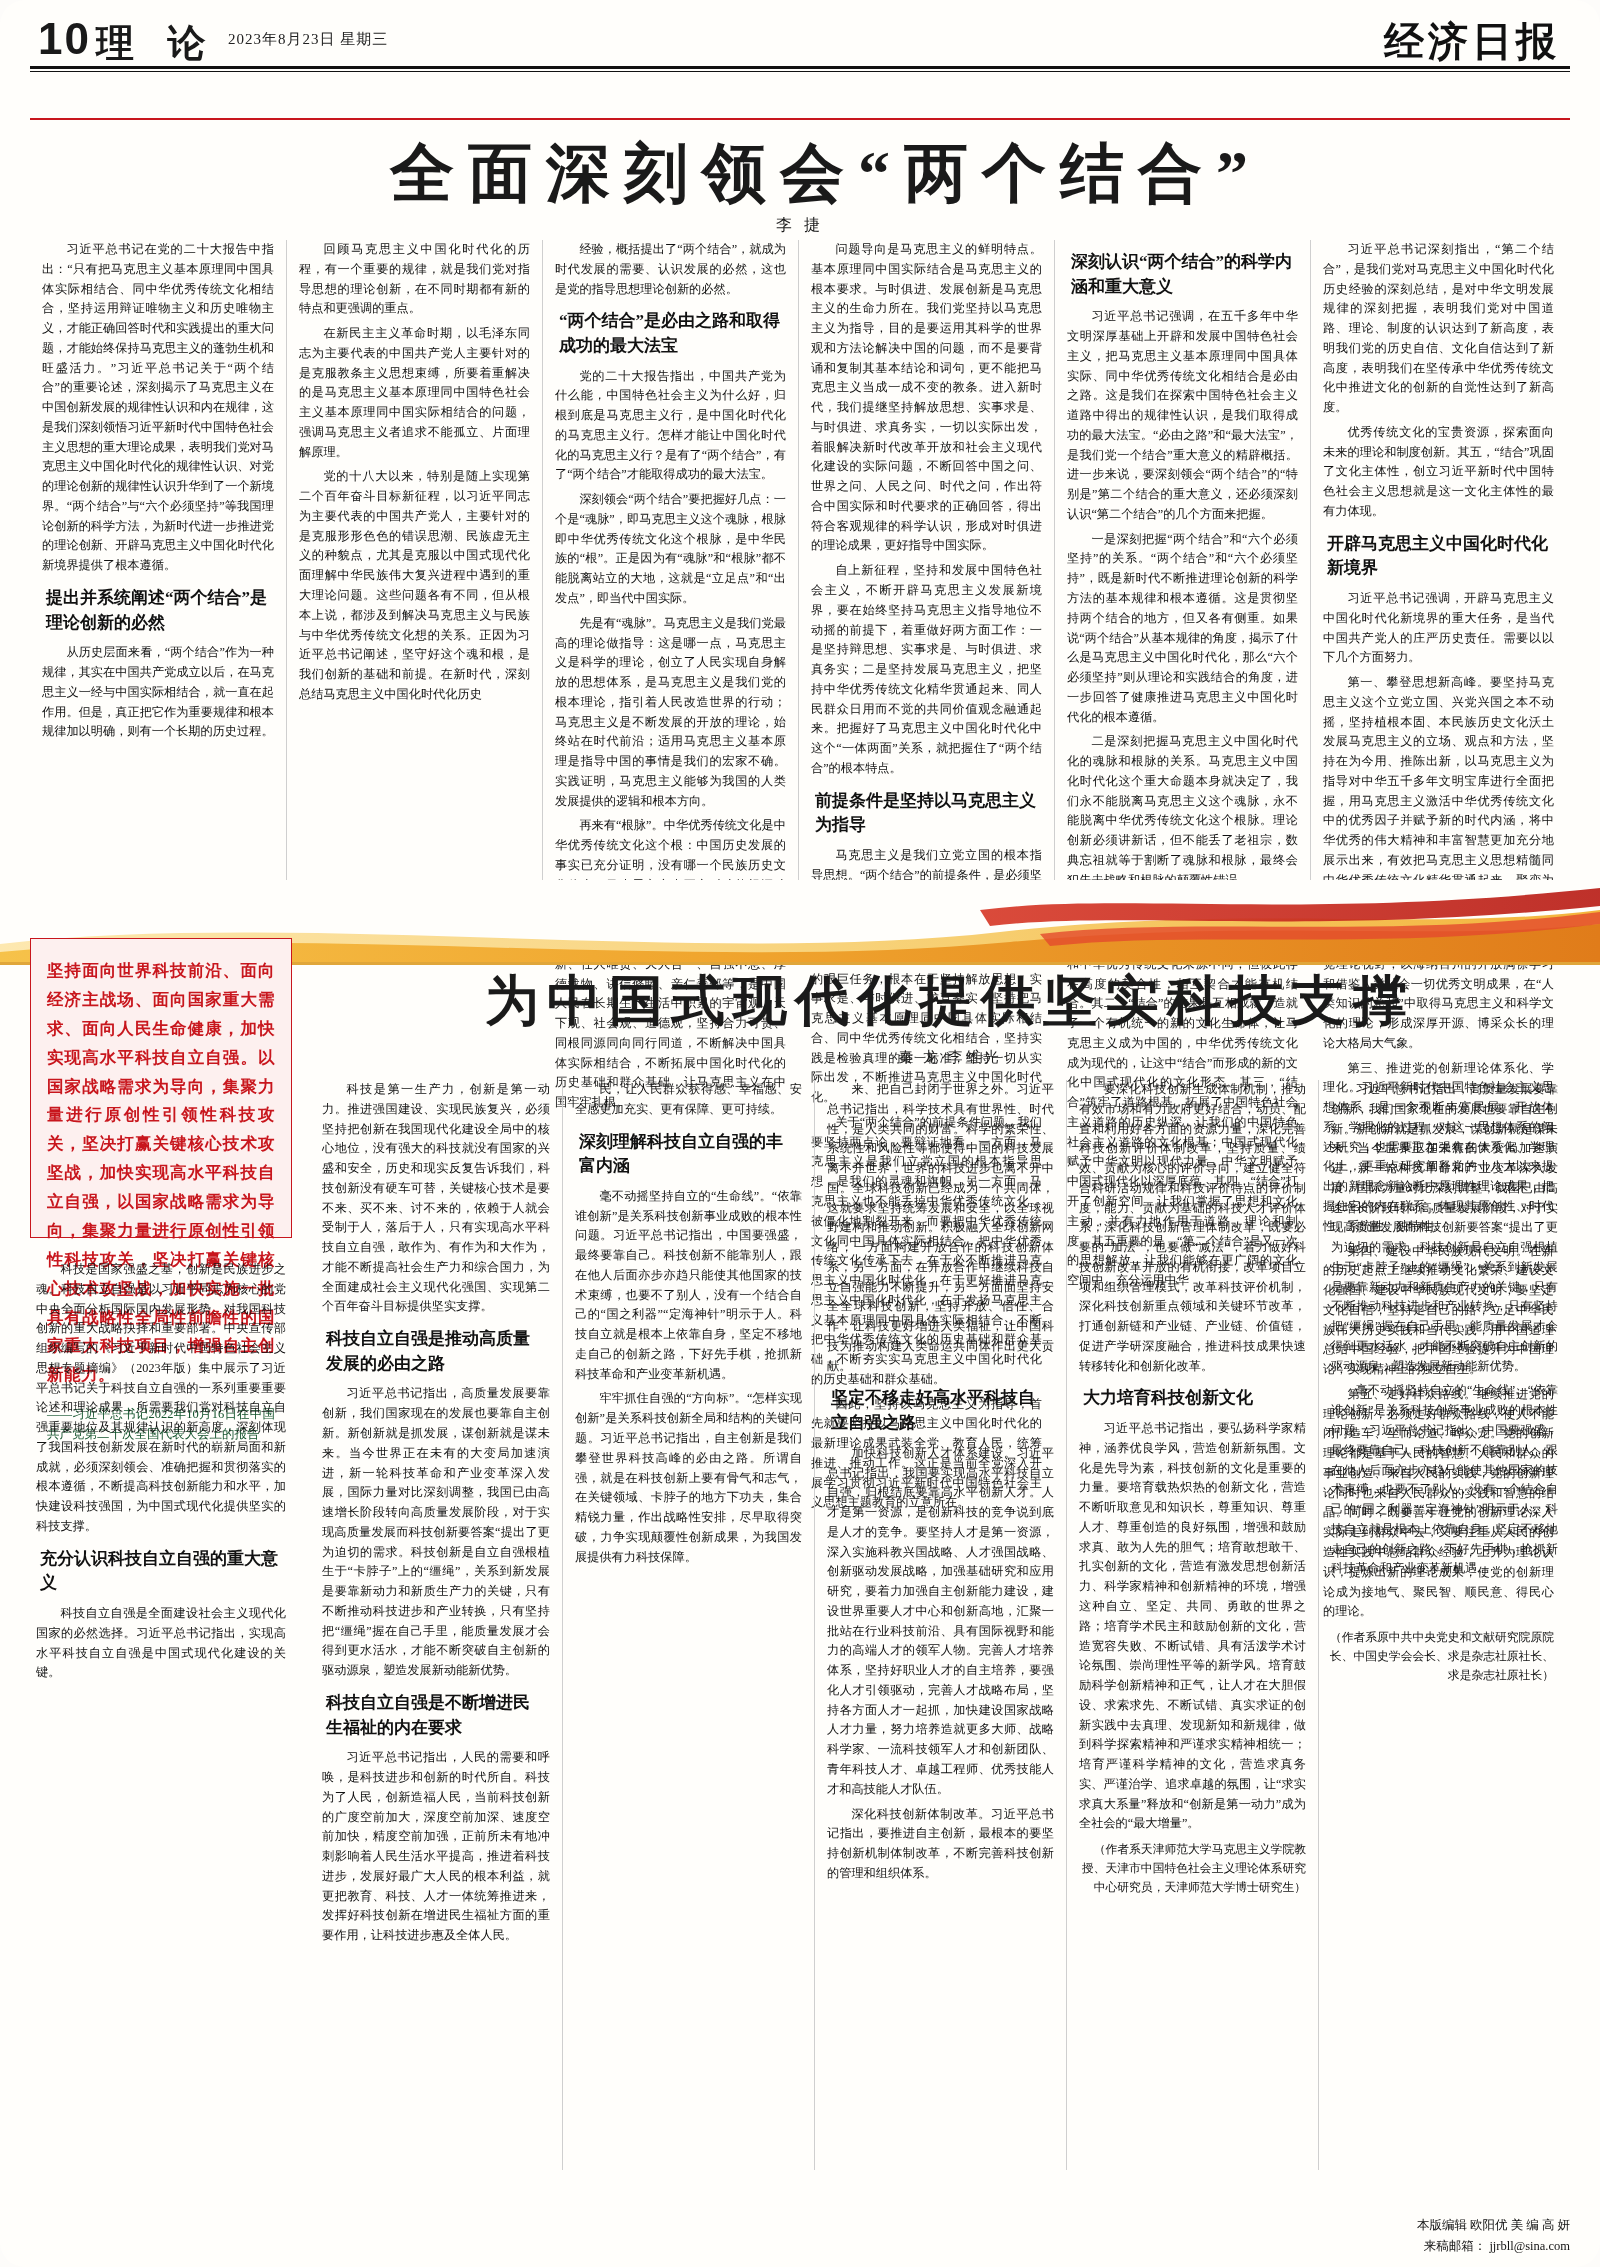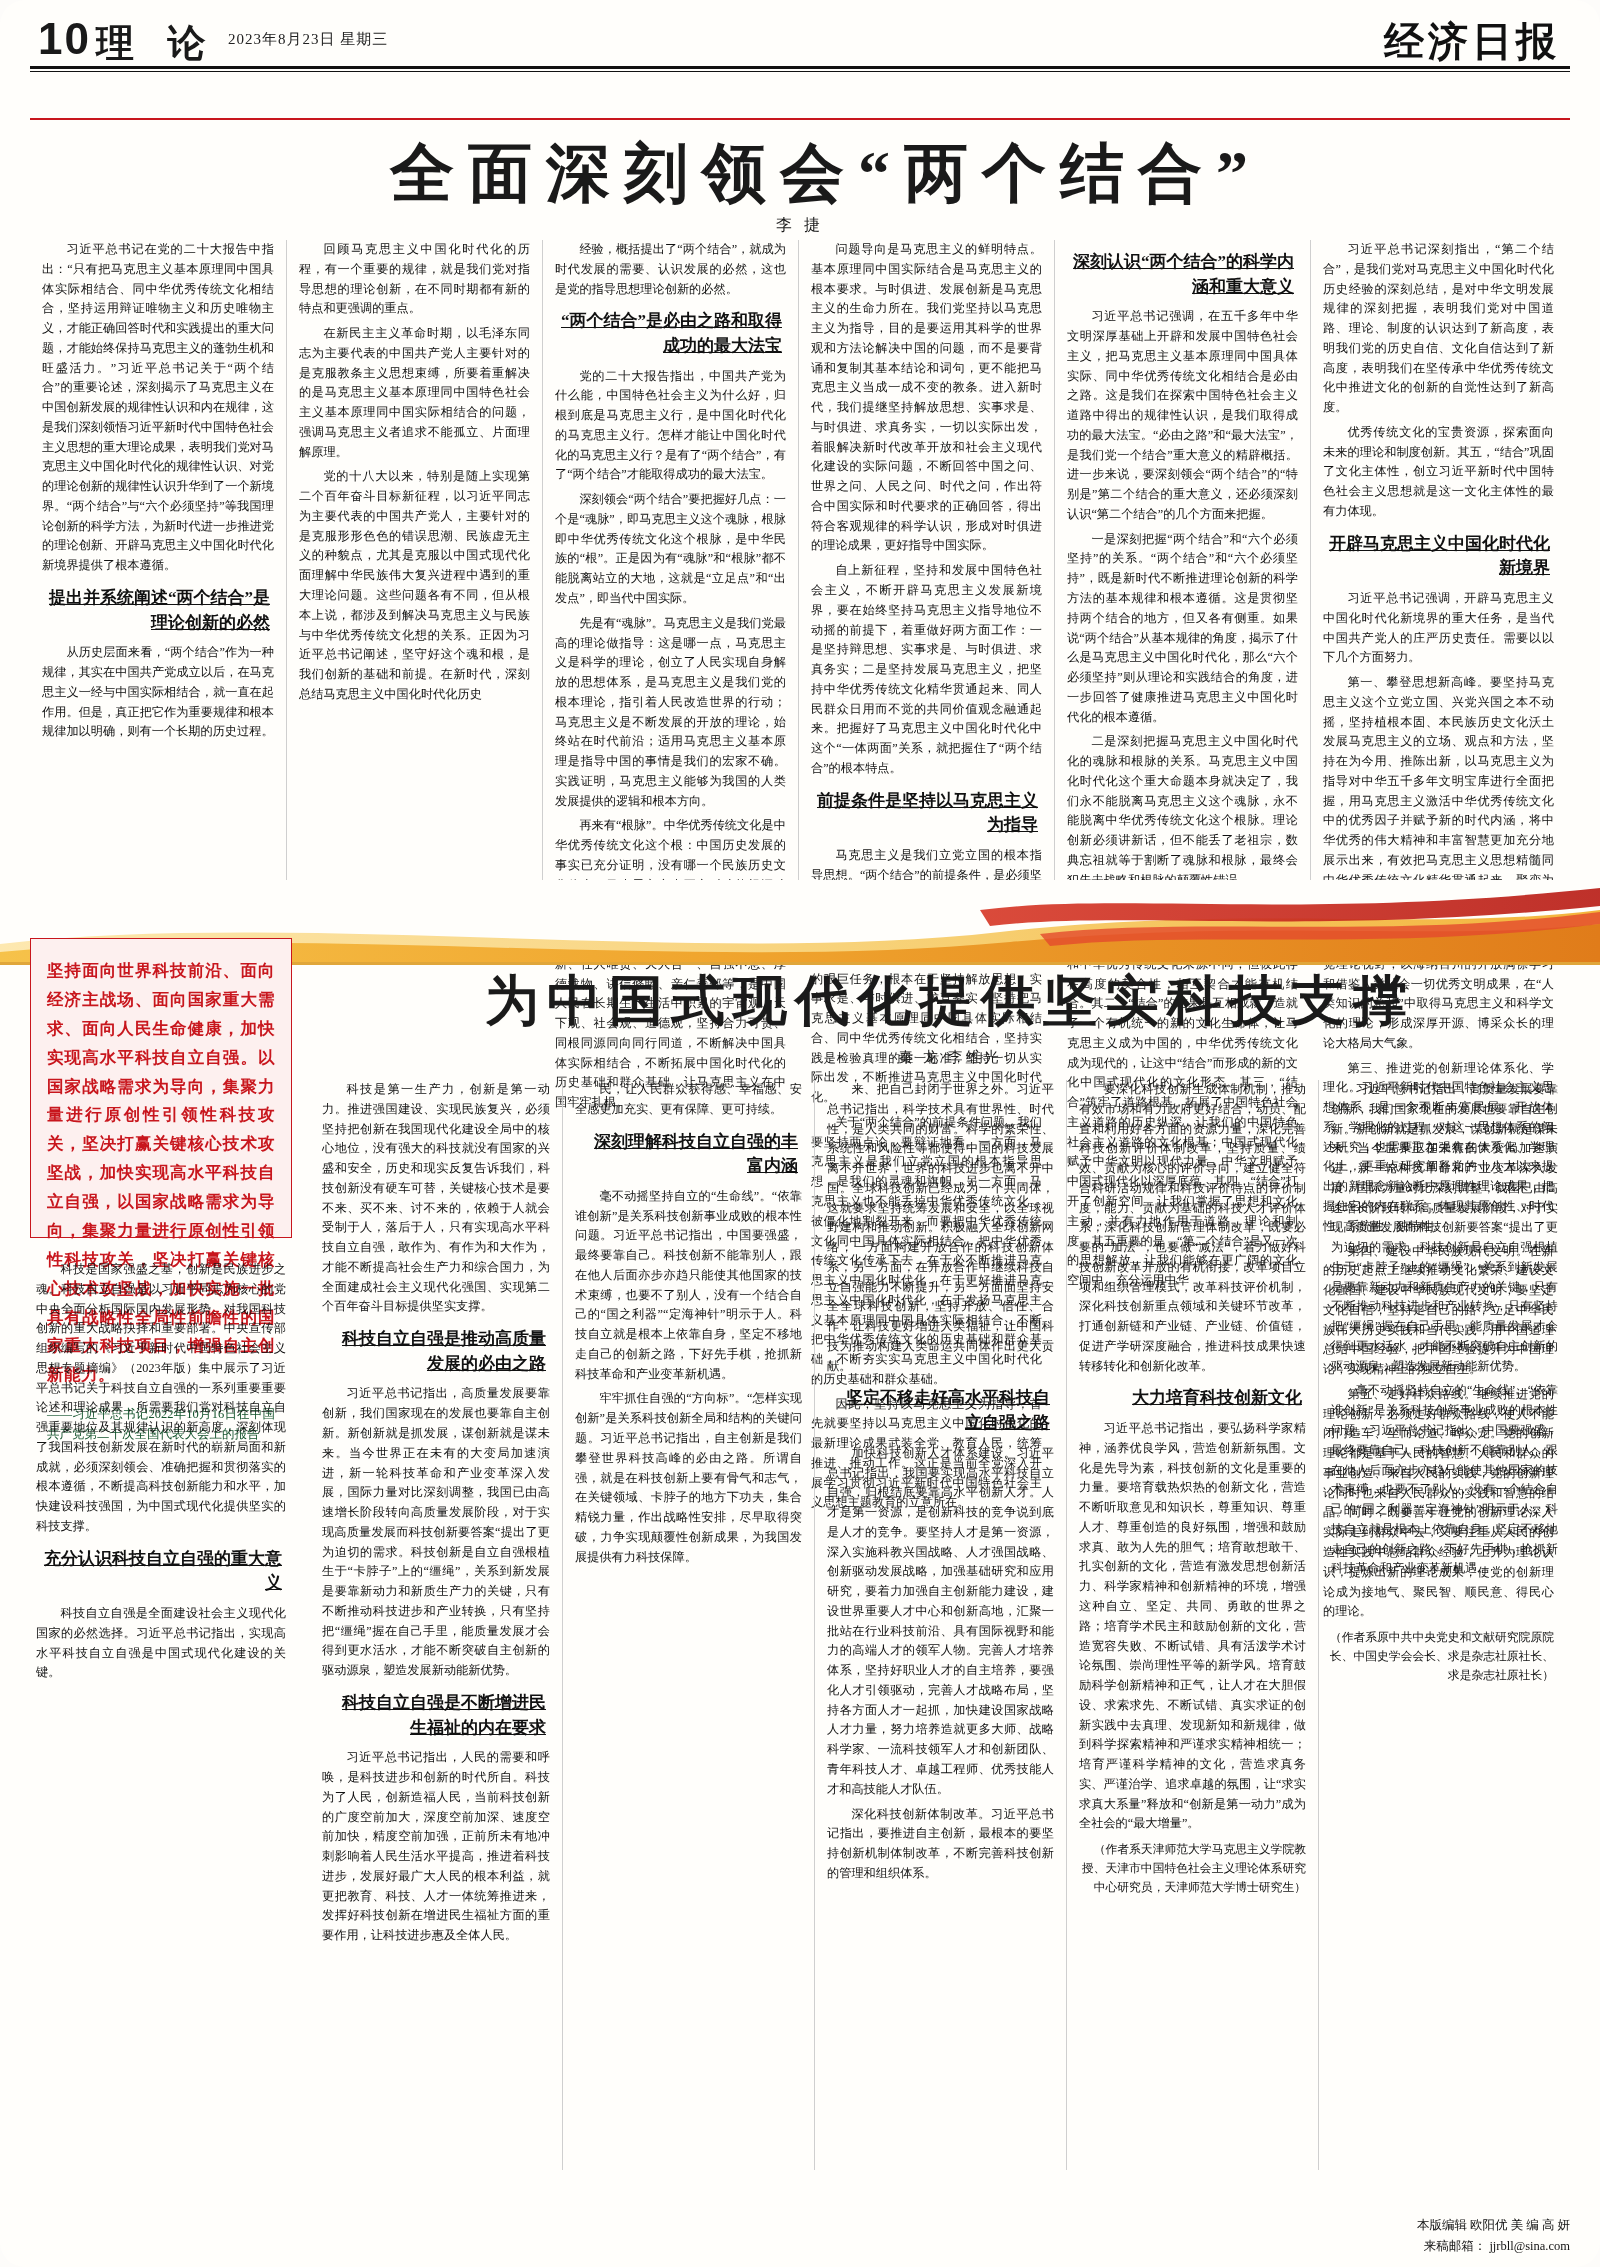--- a/index.html
+++ b/index.html
@@ -23,21 +23,21 @@
   
   .headline1{position:absolute;left:0;top:130px;width:1600px;text-align:center;font-size:64px;font-weight:bold;letter-spacing:14px;font-family:"Liberation Serif",serif;padding-left:26px;}
   .byline1{position:absolute;left:0;top:215px;width:1600px;text-align:center;font-size:16px;letter-spacing:4px;}
 
   
   .a1{position:absolute;left:30px;top:240px;width:1540px;height:660px;}
   .cols6{display:flex;gap:0;}
   .col{position:relative;padding:0 12px;box-sizing:border-box;}
   .col + .col{border-left:1px solid #cfcfcf;}
   .p{font-size:12.2px;line-height:1.62;text-align:justify;text-indent:2em;margin:0 0 5px 0;color:#111;}
-  .sub{font-size:17px;font-weight:bold;text-align:right;line-height:1.45;margin:10px 4px 8px 4px;color:#111;text-decoration:underline;}
+  .sub{font-size:17px;font-weight:bold;text-align:left;line-height:1.45;margin:10px 4px 8px 4px;color:#111;}
 
   
   .swoosh{position:absolute;left:0;top:880px;width:1600px;height:85px;overflow:hidden;}
   .swoosh svg{display:block;}
 
   
   .a2wrap{position:absolute;left:0;top:930px;width:1600px;height:1337px;}
   .headline2{position:absolute;left:330px;top:35px;width:1240px;text-align:center;font-size:54px;font-weight:bold;letter-spacing:8px;font-family:"Liberation Serif",serif;}
   .byline2{position:absolute;left:330px;top:118px;width:1240px;text-align:center;font-size:15px;letter-spacing:3px;}
 

